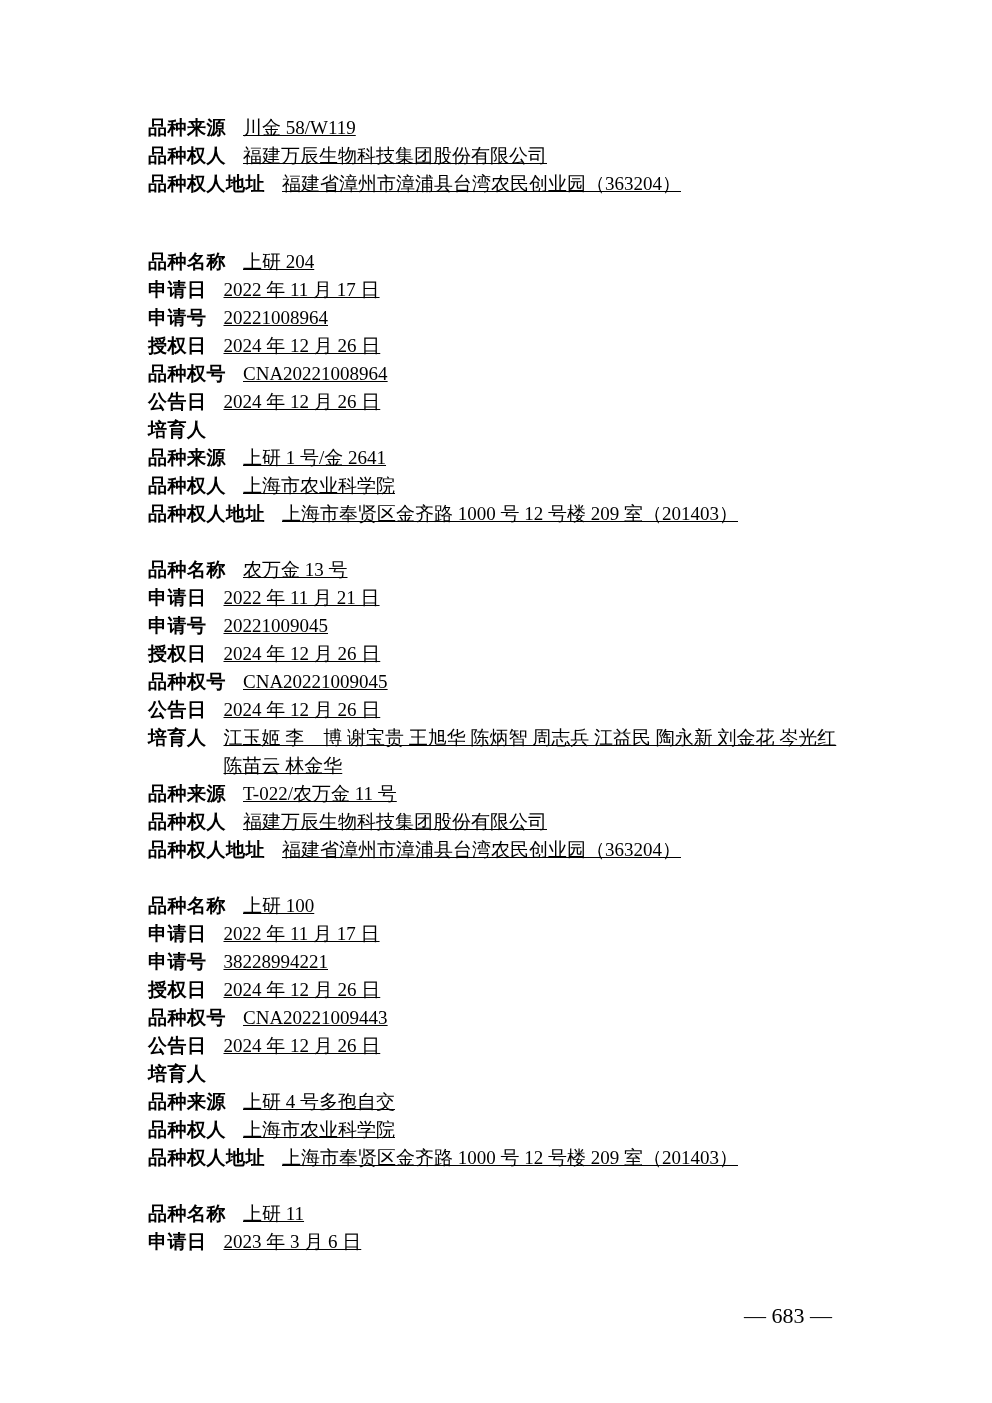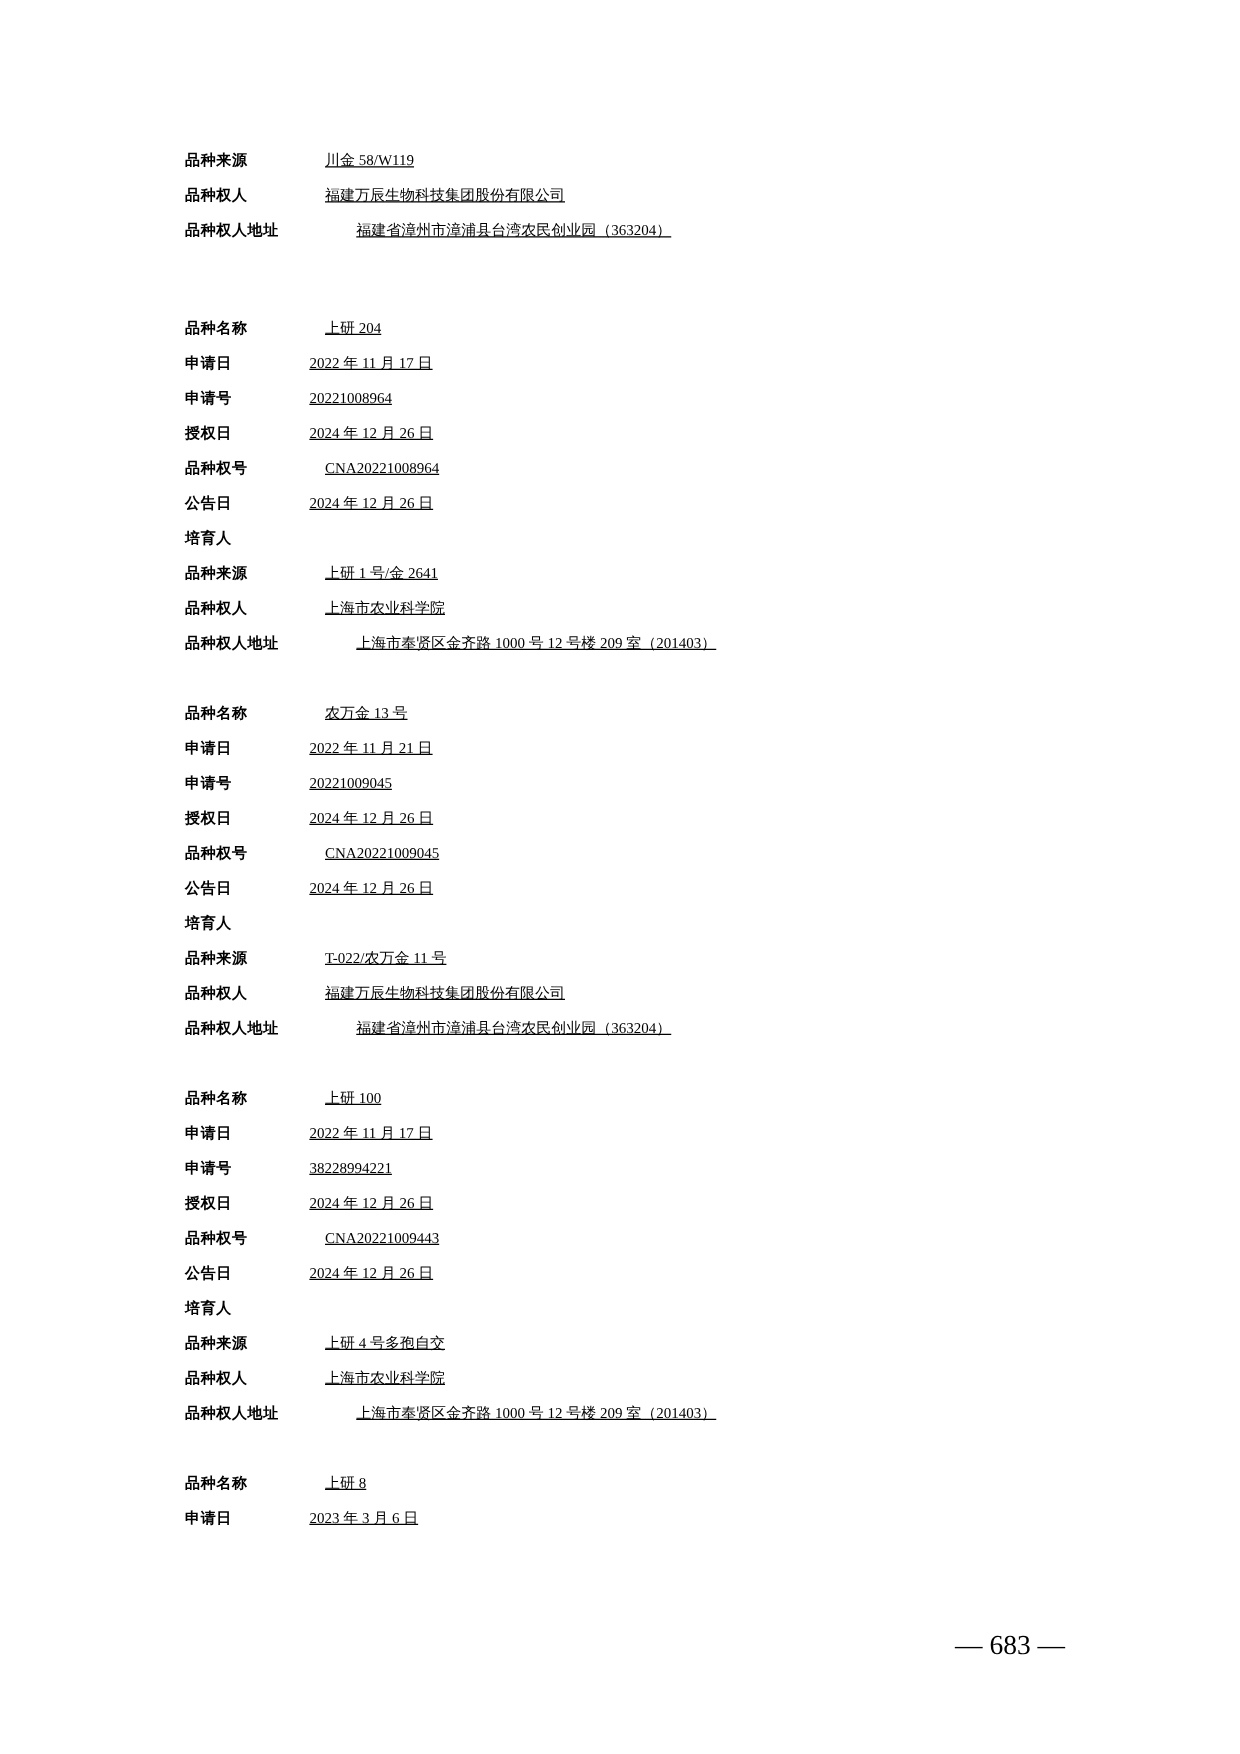--- a/index.html
+++ b/index.html
@@ -26,41 +26,40 @@
   }
   .record + .record {
     margin-top: 28px;
   }
   .record.first-gap {
     margin-top: 50px;
   }
   .row {
     display: flex;
     align-items: flex-start;
-    font-size: 12px;
+    font-size: 19px;
     line-height: 28px;
     color: #000000;
-    gap: 45px;
   }
   .label {
     flex: none;
     font-family: "Liberation Sans", "DejaVu Sans", sans-serif;
     font-weight: 700;
     letter-spacing: 0.5px;
   }
   .value {
     margin-left: 17px;
     white-space: pre-wrap;
     font-family: "Liberation Serif", "DejaVu Serif", serif;
     text-decoration: underline;
   }
   .footer {
     position: absolute;
     top: 1302px;
-    right: 140px;
+    right: 160px;
     font-size: 22px;
     line-height: 28px;
     color: #000000;
     font-family: "Liberation Serif", "DejaVu Serif", serif;
   }
 </style>
 </head>
 <body>
 
 <div class="page">
@@ -143,20 +142,22 @@
       <div class="row">
         <span class="label">品种权号</span>
         <span class="value">CNA20221009045</span>
       </div>
       <div class="row">
         <span class="label">公告日</span>
         <span class="value">2024 年 12 月 26 日</span>
       </div>
       <div class="row">
         <span class="label">培育人</span>
+        <span class="value">江玉姬 李　博 谢宝贵 王旭华 陈炳智 周志兵 江益民 陶永新 刘金花 岑光红
+陈苗云 林金华</span>
       </div>
       <div class="row">
         <span class="label">品种来源</span>
         <span class="value">T-022/农万金 11 号</span>
       </div>
       <div class="row">
         <span class="label">品种权人</span>
         <span class="value">福建万辰生物科技集团股份有限公司</span>
       </div>
       <div class="row">
@@ -203,21 +204,21 @@
       </div>
       <div class="row">
         <span class="label">品种权人地址</span>
         <span class="value">上海市奉贤区金齐路 1000 号 12 号楼 209 室（201403）</span>
       </div>
     </div>
 
     <div class="record">
       <div class="row">
         <span class="label">品种名称</span>
-        <span class="value">上研 8</span>
+        <span class="value">上研 11</span>
       </div>
       <div class="row">
         <span class="label">申请日</span>
         <span class="value">2023 年 3 月 6 日</span>
       </div>
     </div>
 
   </div>
 
   <div class="footer">— 683 —</div>

